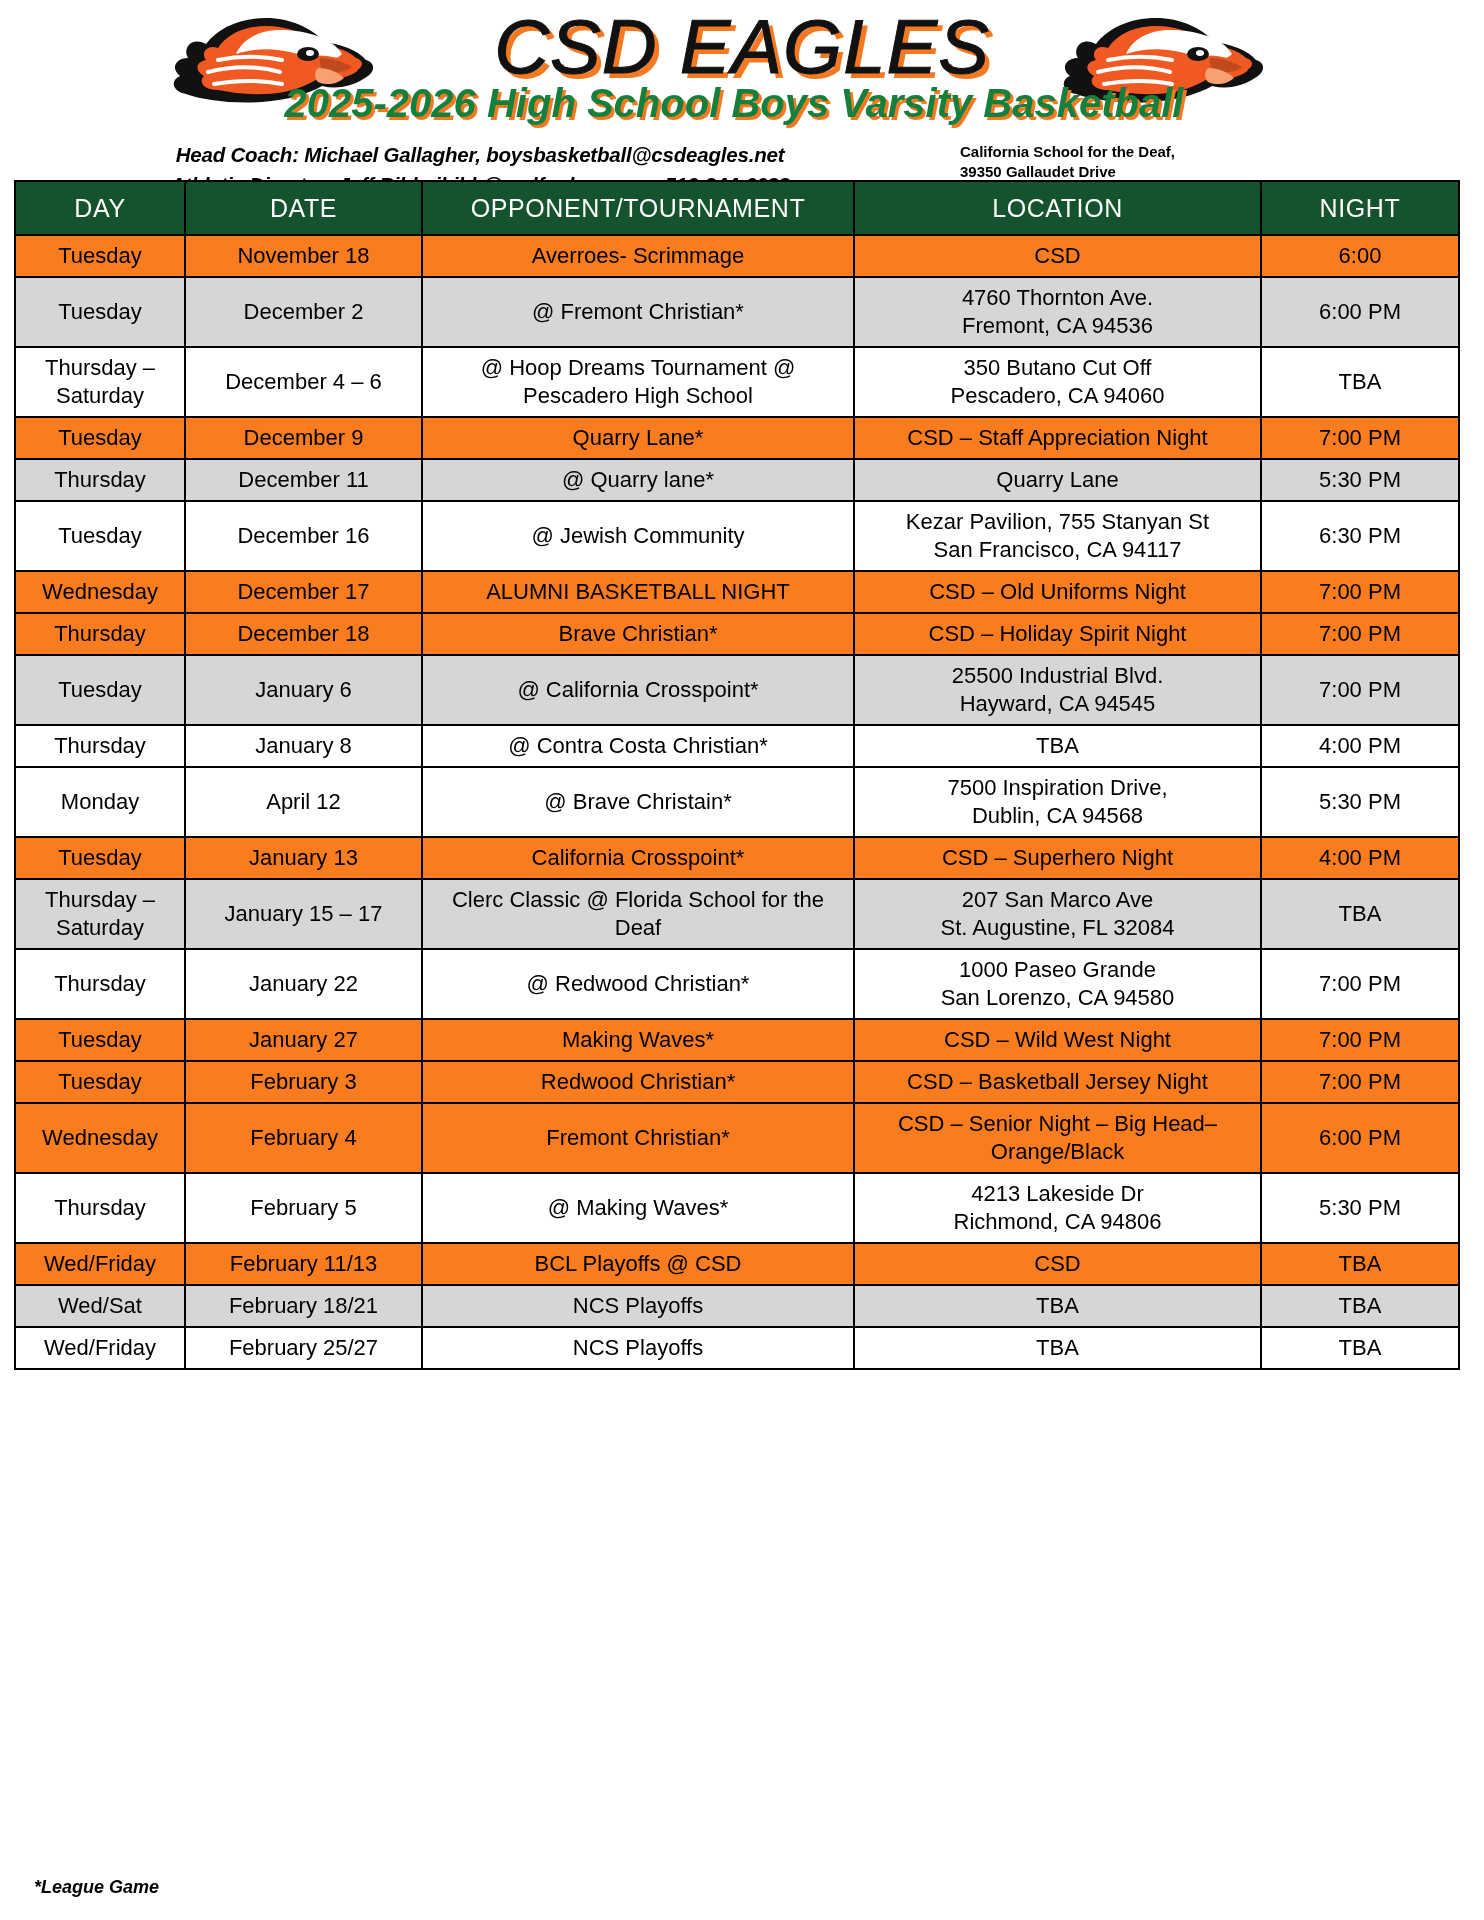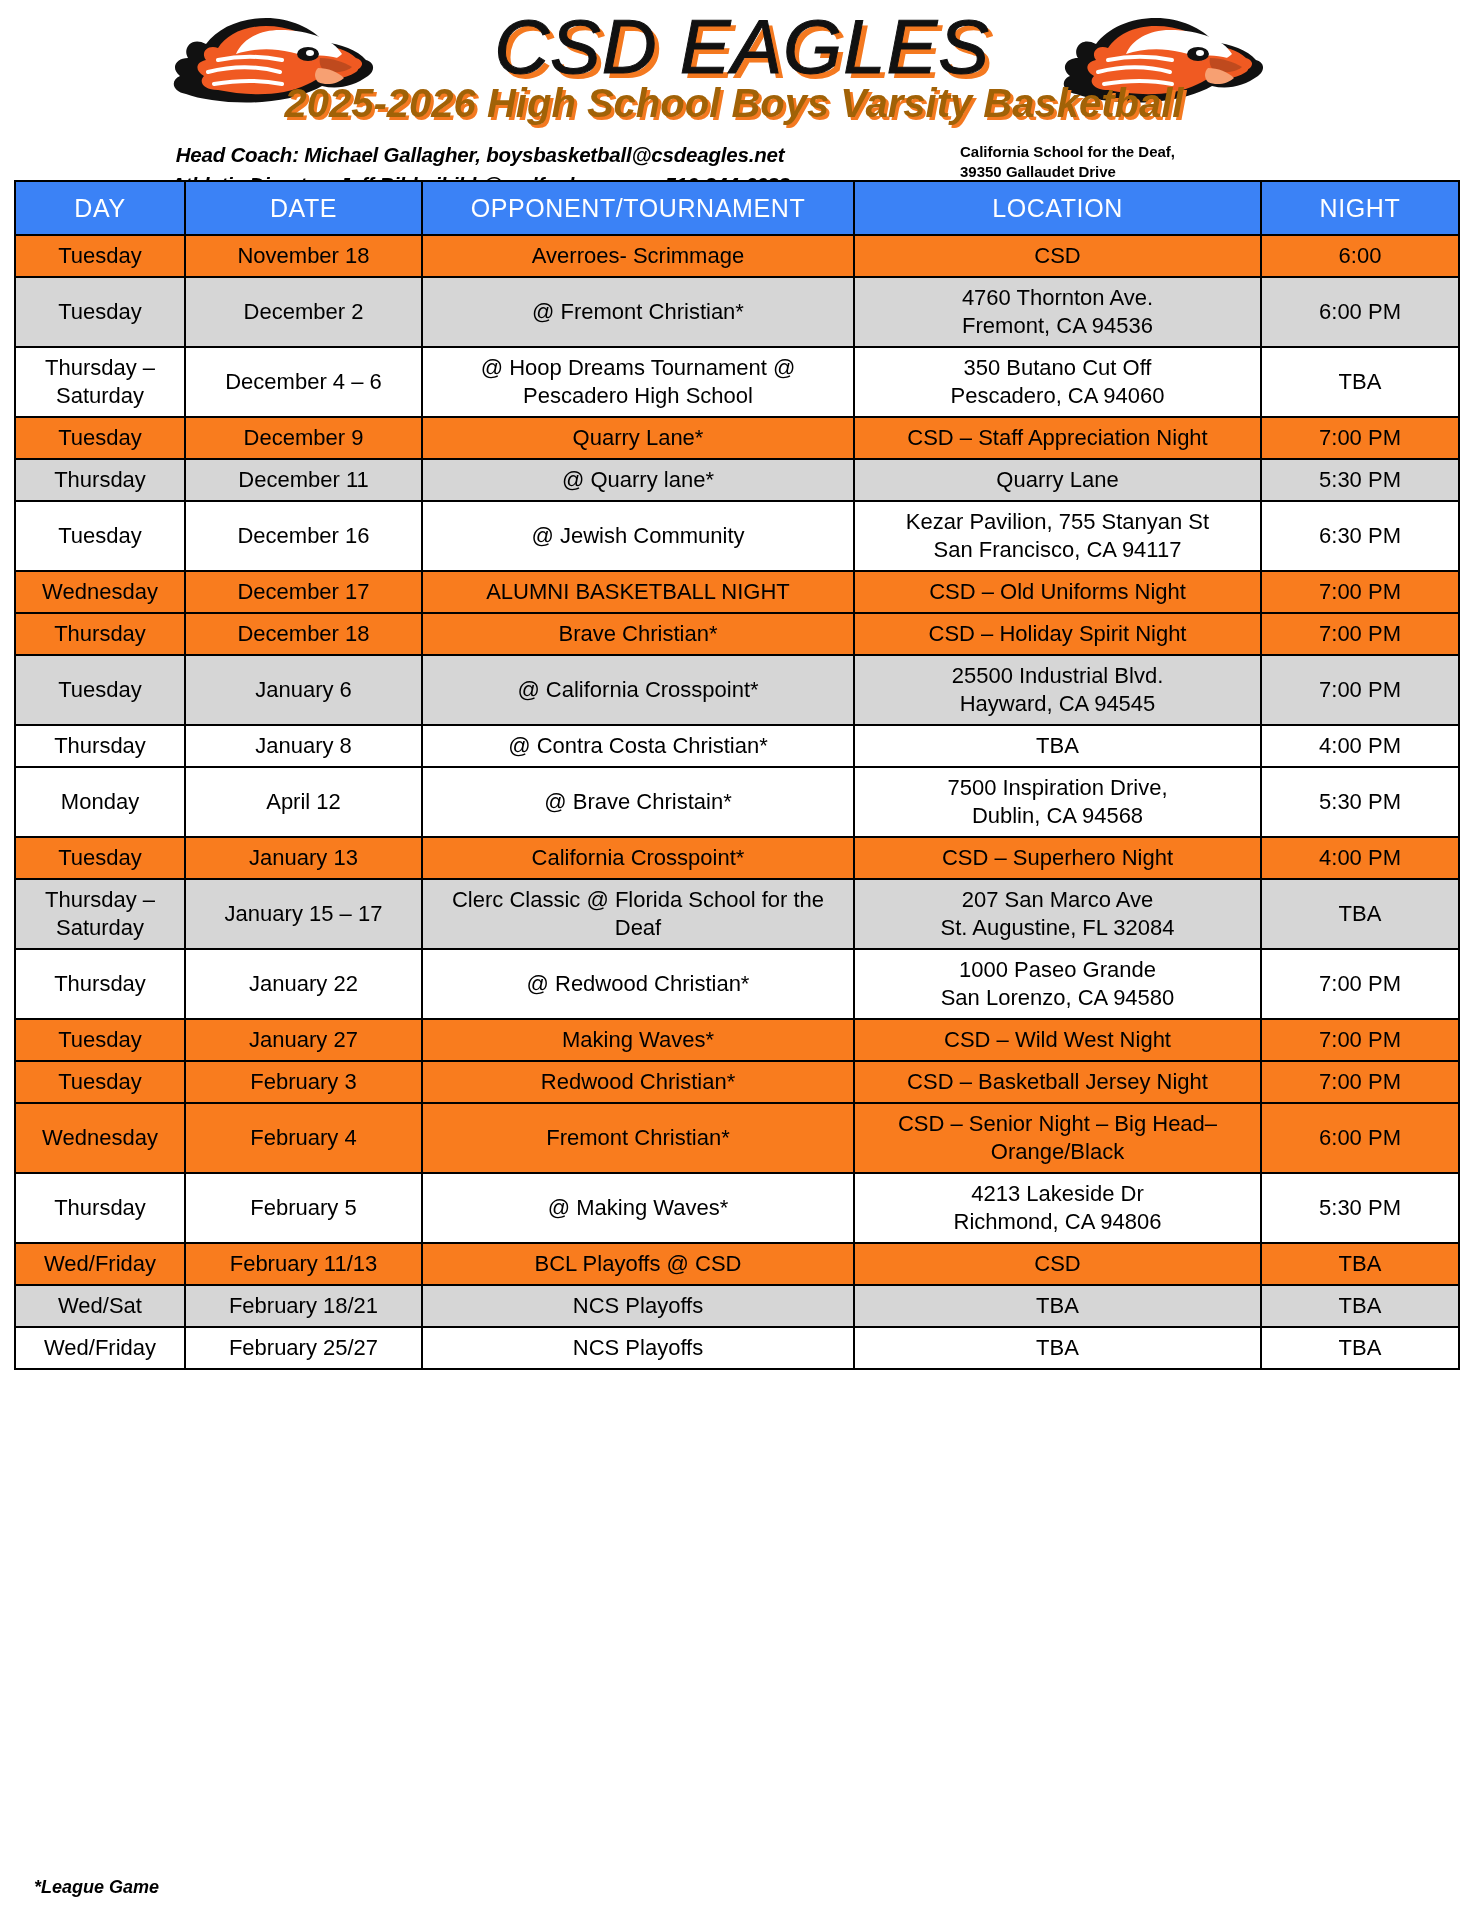--- a/index.html
+++ b/index.html
@@ -58,21 +58,21 @@
   .subwordmark {
     position: absolute;
     left: 0; right: 16px;
     top: 80px;
     text-align: center;
     font-family: "Liberation Sans", sans-serif;
     font-weight: bold;
     font-style: italic;
     font-size: 40px;
     line-height: 46px;
-    color: #a16207;
+    color: #15803d;
     text-shadow: 3px 3px 0 #F47920;
     white-space: nowrap;
   }
 
   .contact-block {
     position: absolute;
     left: 0;
     top: 140px;
     width: 960px;
     text-align: center;
@@ -114,21 +114,21 @@
 
   table.sched th, table.sched td {
     border: 2px solid #000000;
     text-align: center;
     vertical-align: middle;
     font-size: 22px;
     line-height: 28px;
     padding: 6px 5px;
   }
   table.sched thead th {
-    background: #3b82f6;
+    background: #14532d;
     color: #ffffff;
     font-weight: normal;
     font-size: 25px;
     height: 40px;
     letter-spacing: 0.6px;
   }
   tr.r-orange td { background: #F97C1E; }
   tr.r-gray  td { background: #d6d6d6; }
   tr.r-white td { background: #ffffff; }
 

